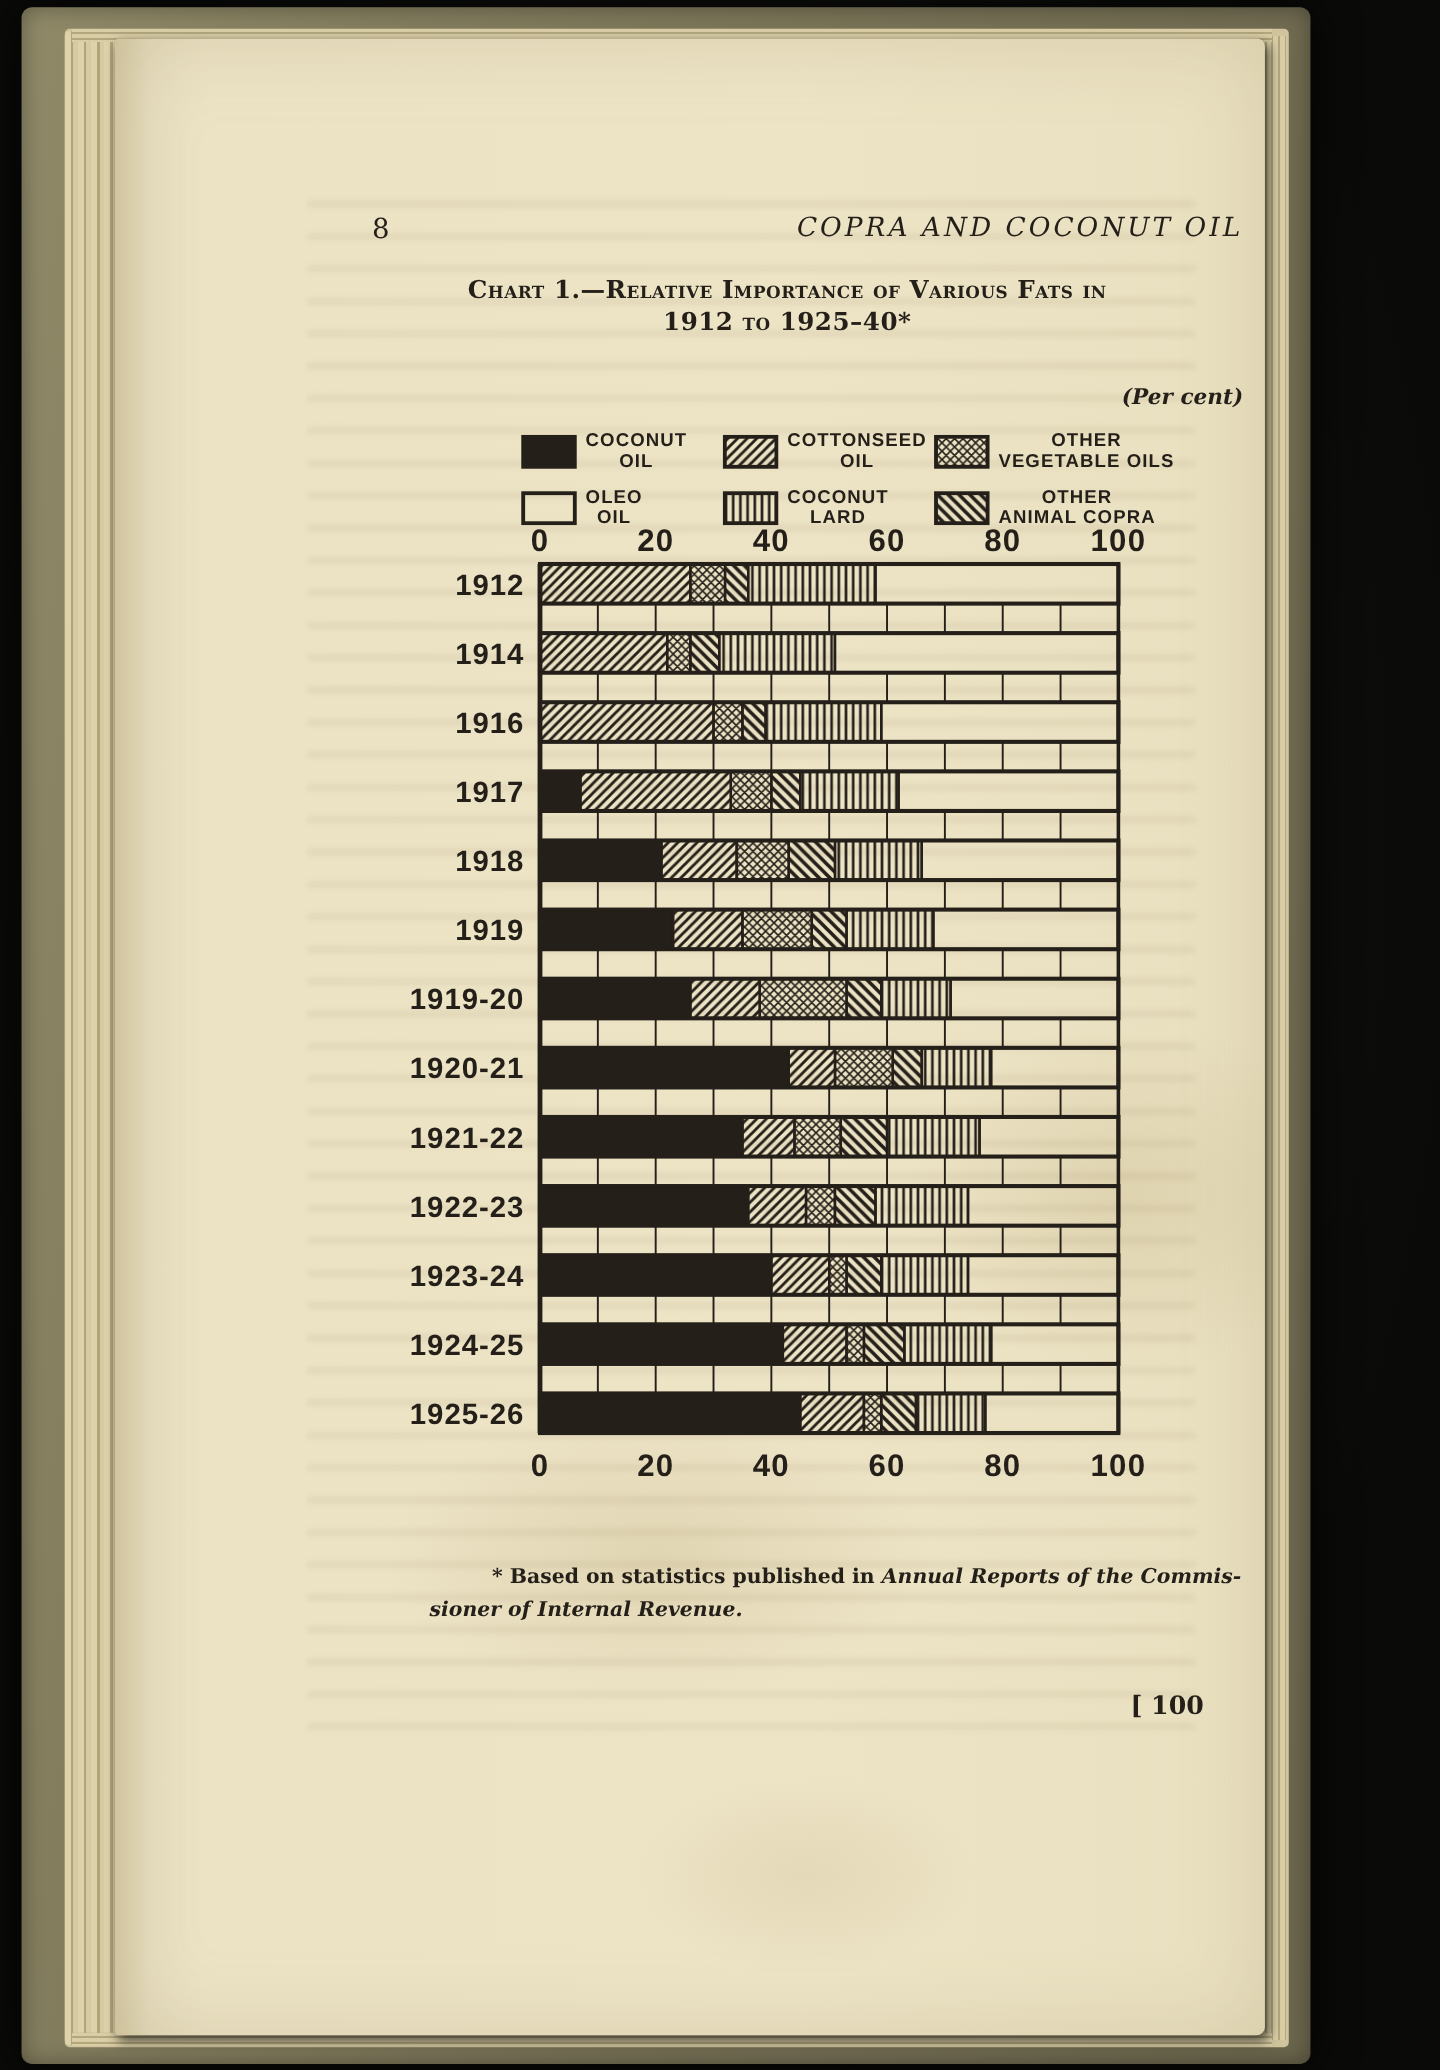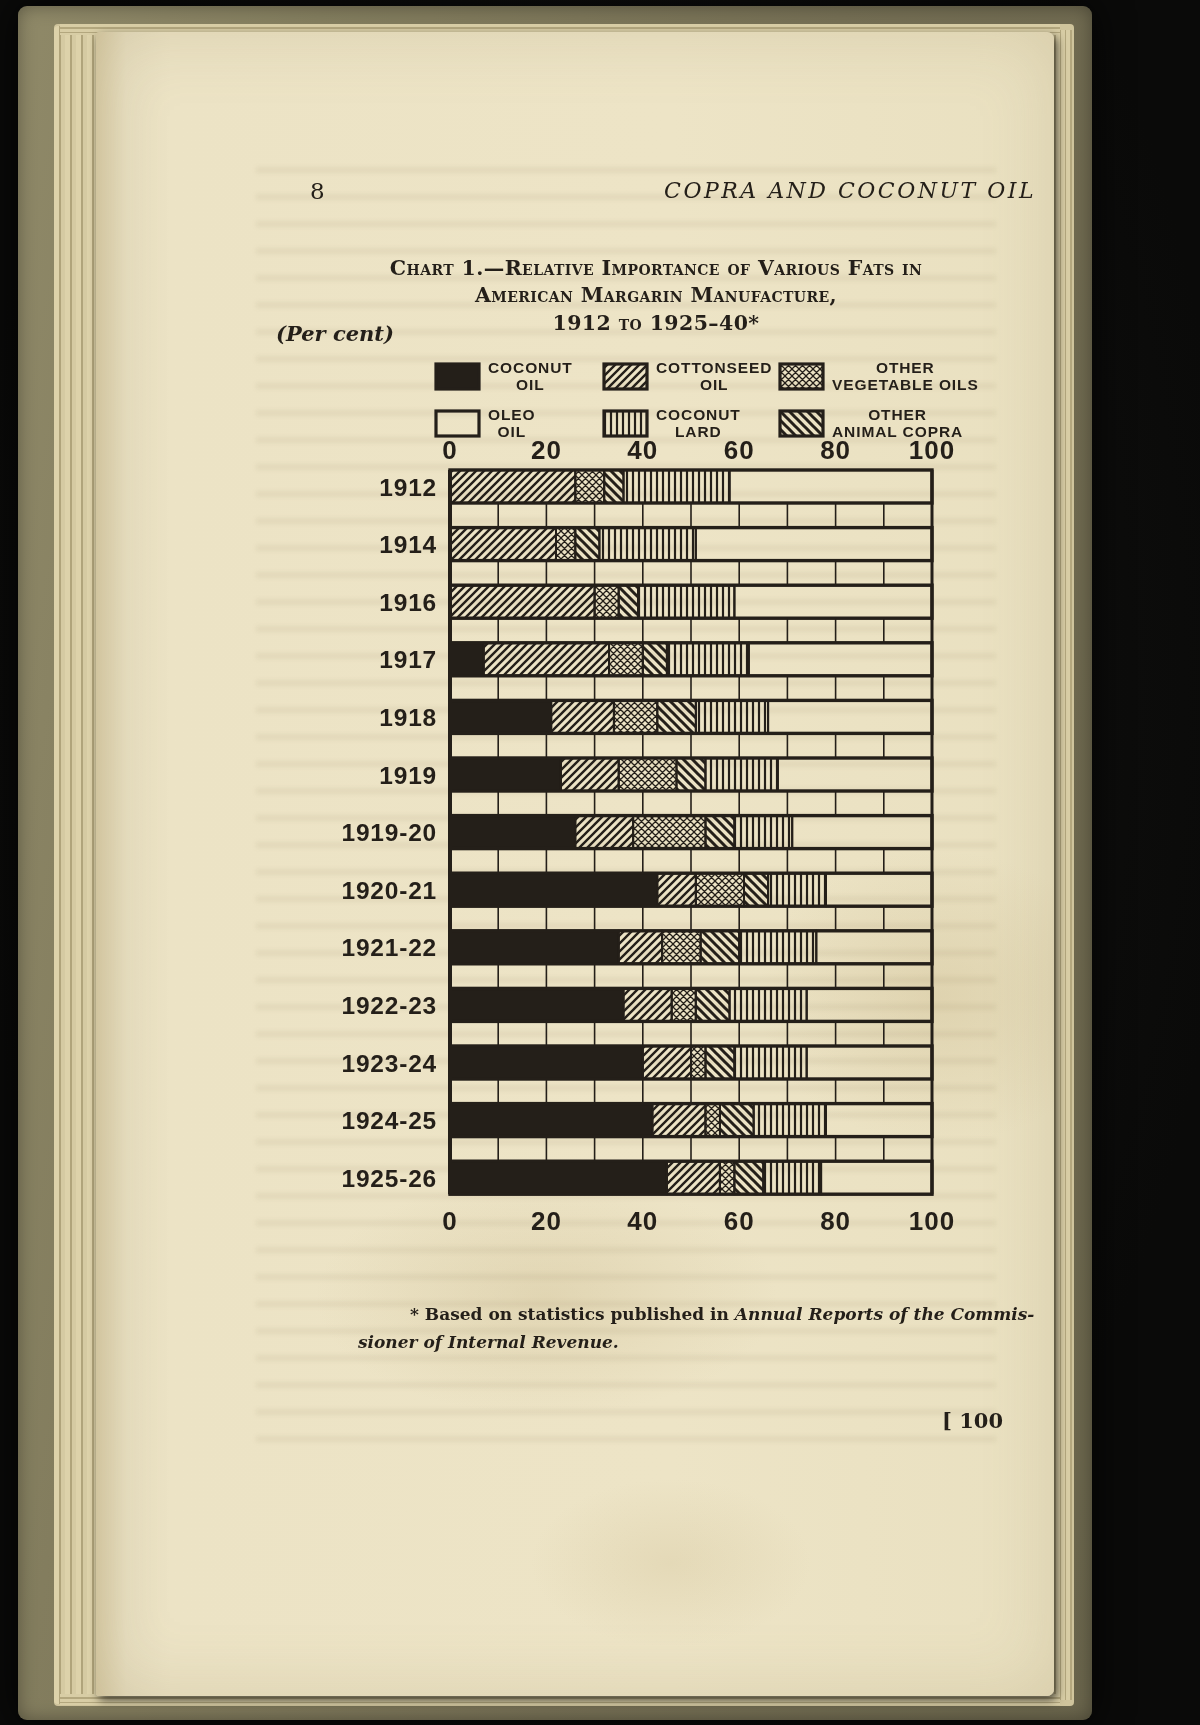--- a/index.html
+++ b/index.html
@@ -51,25 +51,25 @@
     background:repeating-linear-gradient(180deg,transparent 0 15px,rgba(125,108,72,.085) 15px 21px,transparent 21px 27px);
     filter:blur(2px);pointer-events:none;
   }
   .page-number{position:absolute;left:214px;top:146px;font-size:23px;}
   .running-head{
     position:absolute;left:180px;top:146px;width:760px;text-align:right;
     font-style:italic;font-size:22px;letter-spacing:2.5px;
   }
   .chart-title{
     position:absolute;left:180px;top:196px;width:760px;text-align:center;
-    font-variant:small-caps;font-weight:bold;font-size:20.5px;line-height:1.33;letter-spacing:.4px;margin-top:27px;
+    font-variant:small-caps;font-weight:bold;font-size:20.5px;line-height:1.33;letter-spacing:.4px;
   }
   .units-label{
-    position:absolute;left:180px;top:289px;width:760px;text-align:left;
-    font-style:italic;font-weight:bold;font-size:21px;
+    position:absolute;left:180px;top:289px;width:760px;text-align:right;
+    font-style:italic;font-weight:bold;font-size:18px;
   }
   .legend{
     position:absolute;left:338px;top:327px;
     display:grid;grid-template-columns:168px 176px 246px;row-gap:13px;
   }
   .legend-item{display:flex;align-items:center;gap:7px;}
   .legend-label{
     font-family:"Liberation Sans",sans-serif;font-weight:bold;font-size:15.5px;
     letter-spacing:.9px;line-height:1.1;text-align:center;color:#241f19;
   }
@@ -94,21 +94,20 @@
 <div class="edges-bottom"></div>
 
 <div class="page">
   <div class="ghost"></div>
 
   <div class="page-number">8</div>
   <div class="running-head">COPRA AND COCONUT OIL</div>
 
   <div class="chart-title">
     <div>Chart 1.—Relative Importance of Various Fats in</div>
-    <div>American Margarin Manufacture,</div>
     <div>1912 to 1925–40*</div>
   </div>
 
   <div class="units-label">(Per cent)</div>
 
   <div class="legend">
       <div class="legend-item">
         <svg width="47" height="29" viewBox="0 0 47 29">
           <defs>
   <pattern id="l0-diagonal-right" patternUnits="userSpaceOnUse" width="8" height="8">

